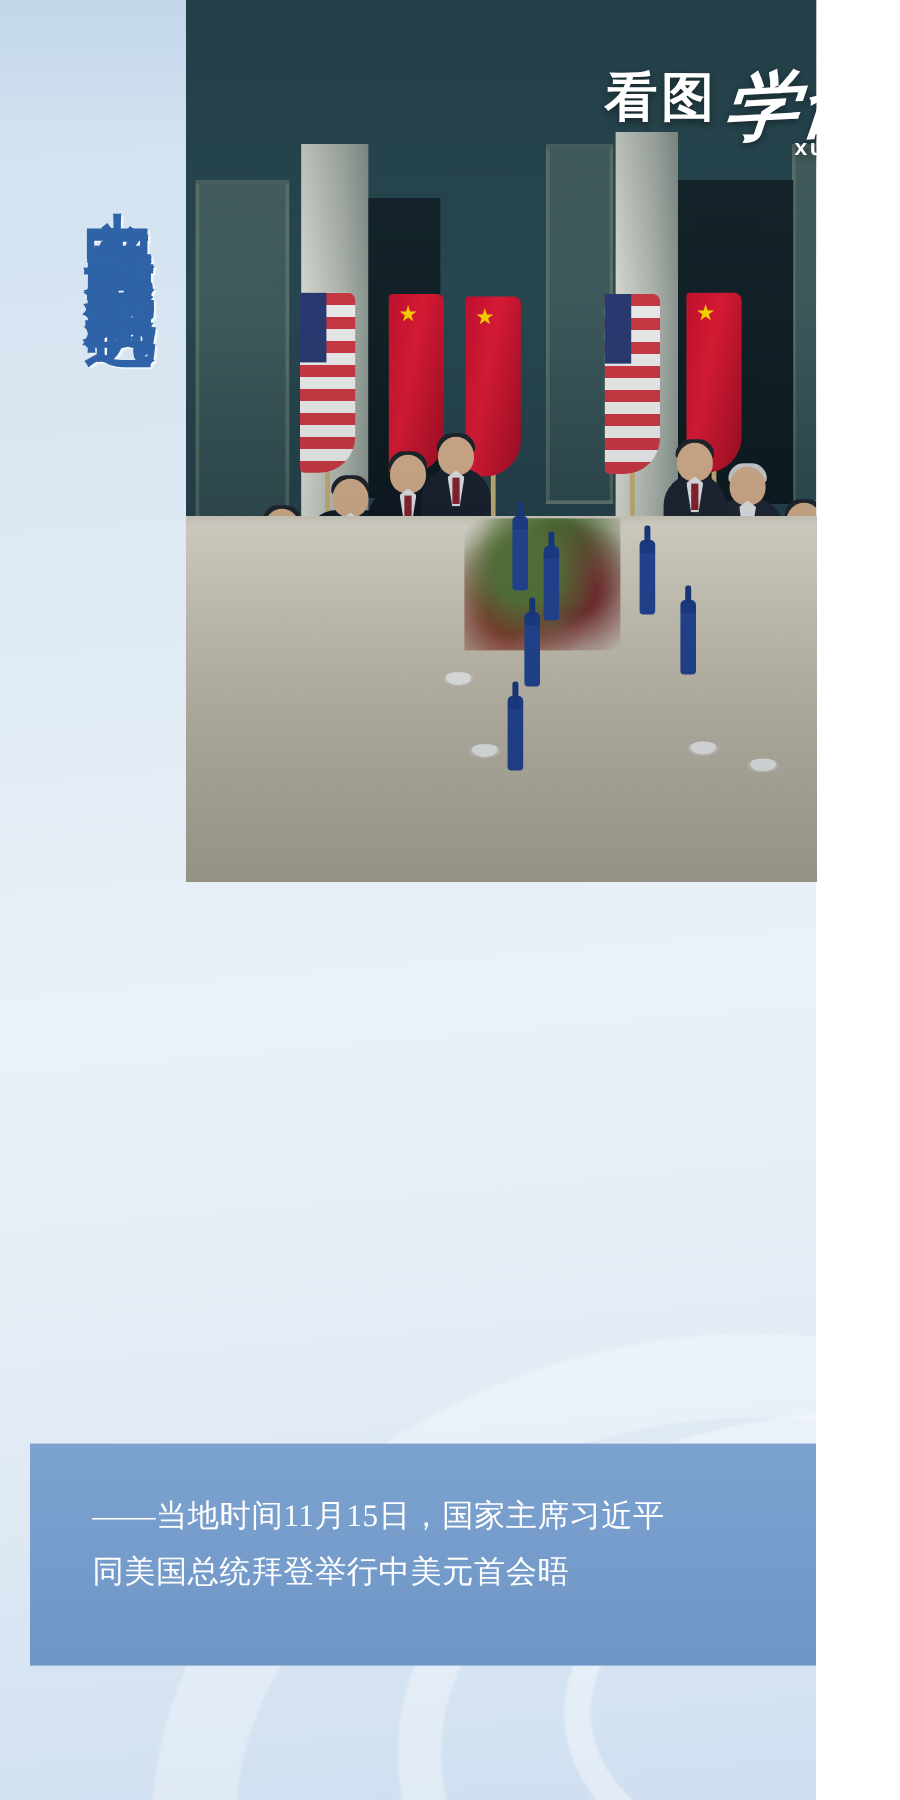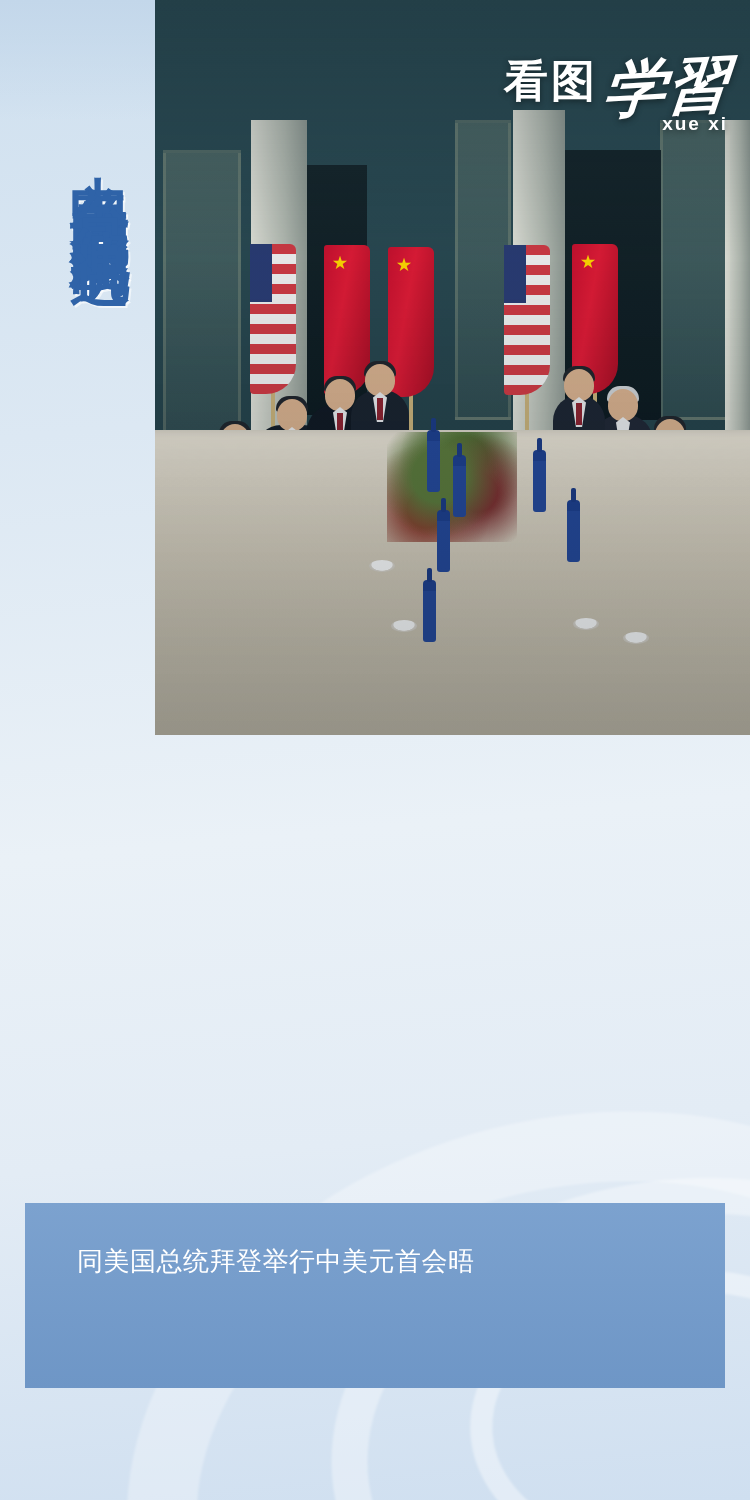--- a/index.html
+++ b/index.html
@@ -3,21 +3,21 @@
 <meta charset="utf-8">
 <style>
   * { box-sizing: border-box; margin: 0; padding: 0; }
   html, body {
     width: 750px; height: 1500px;
     font-family: "Liberation Sans", sans-serif;
     overflow: hidden;
   }
   .poster {
     position: relative;
-    width: 750px; height: 1500px;
+    width: 680px; height: 1500px;
     background: linear-gradient(175deg, #cfe0ef 0%, #dce8f3 28%, #eaf1f7 55%, #e3ecf5 75%, #cfdff0 100%);
     overflow: hidden;
   }
   
   .bg-swoosh {
     position: absolute;
     border-radius: 50%;
     background: rgba(255,255,255,0.35);
     filter: blur(1px);
     pointer-events: none;
@@ -224,21 +224,21 @@
     left: 25px; top: 1203px;
     width: 700px; height: 185px;
     background: linear-gradient(180deg, #7ca2cf 0%, #6e96c6 100%);
     color: #ffffff;
     padding: 38px 52px 0 52px;
     font-family: "Liberation Serif", "DejaVu Serif", serif;
     font-size: 26px;
     line-height: 1.75;
     letter-spacing: 0.5px;
   }
-  .attrib .l2 { padding-left: 0; font-family: Liberation Mono, monospace; }
+  .attrib .l2 { padding-left: 0; }
 
   
   .footer {
     position: absolute;
     left: 0; top: 1410px; width: 750px;
     text-align: center;
   }
   .footer .cnr {
     display: inline-block;
     font-family: "Liberation Serif", "DejaVu Serif", serif;
@@ -373,17 +373,18 @@
         <span class="brush">学習</span>
       </div>
       <div class="pinyin">xue xi</div>
     </div>
   </div>
 
   <div class="headline">中美各自的成功是彼此的机遇</div>
 
 
   <div class="attrib">
+    <div class="l1">——当地时间11月15日，国家主席习近平</div>
     <div class="l2">同美国总统拜登举行中美元首会晤</div>
   </div>
 
 
 </div>
 
 </body></html>

